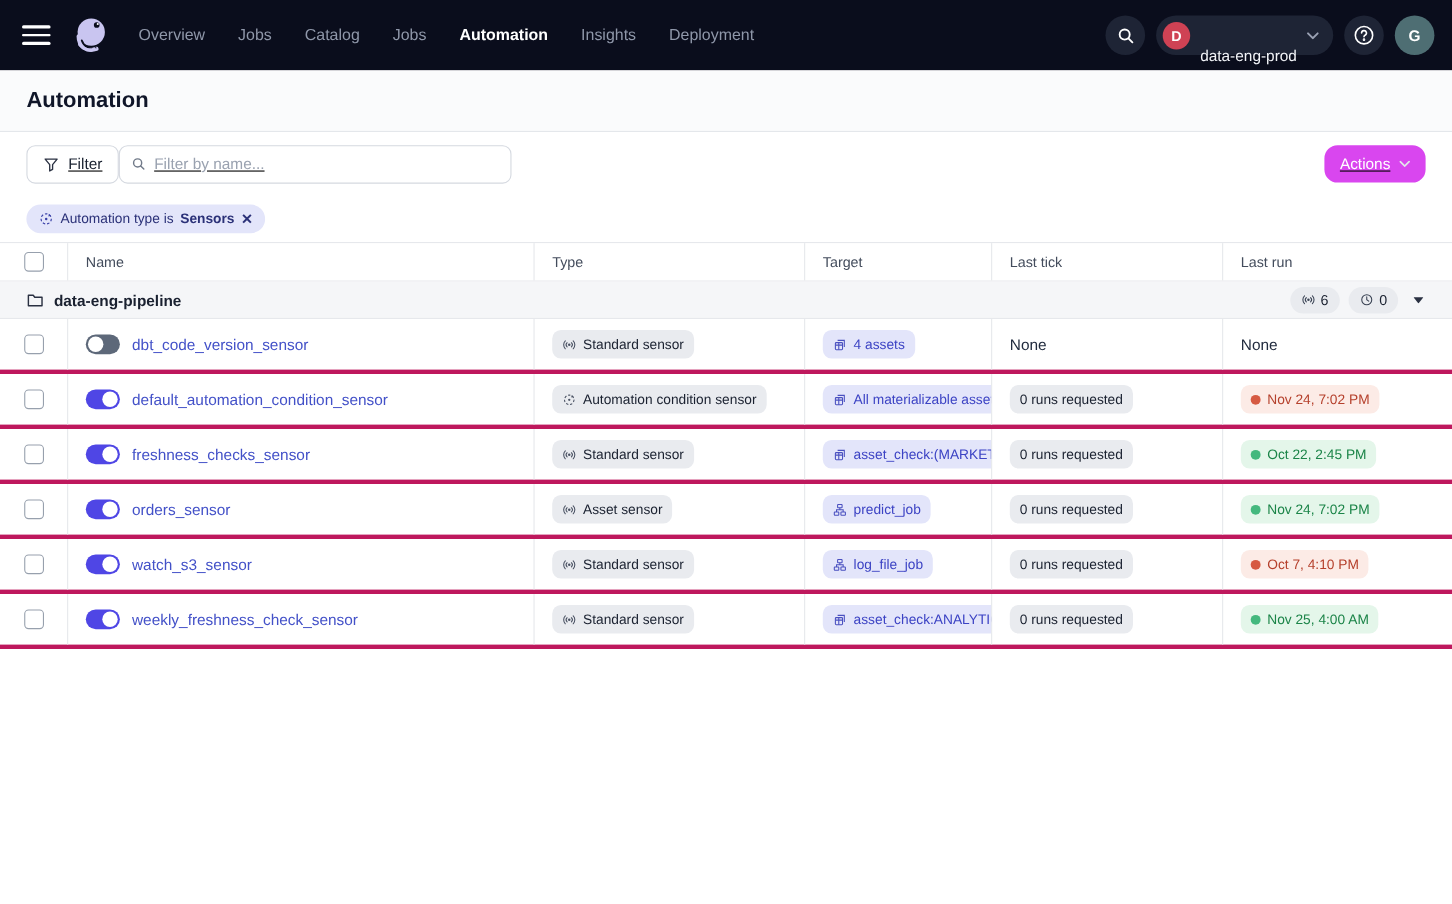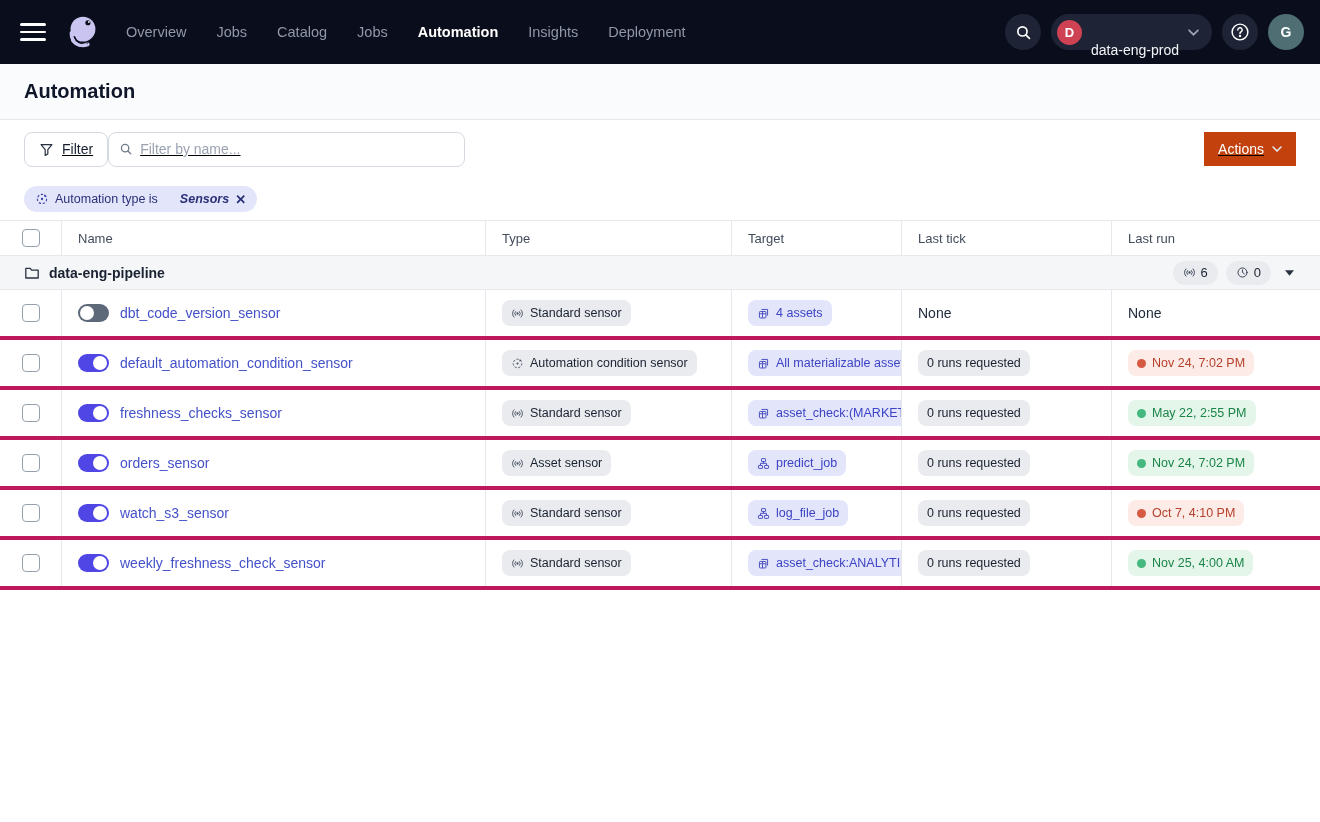--- a/index.html
+++ b/index.html
@@ -26,27 +26,27 @@
   .title-bar { height:56px; background:#fafbfc; border-bottom:1px solid #e4e7eb; display:flex; align-items:center; padding:0 24px; }
   .title-bar h1 { font-size:20px; font-weight:700; color:#101629; }
 
   
   .toolbar { height:58px; display:flex; align-items:center; padding:0 24px; background:#fff;text-decoration:underline; }
   .filter-btn { height:35px; display:flex; align-items:center; gap:8px; padding:0 14px; background:#fff; border:1px solid #d5d9e0; border-radius:8px; font-size:14px; color:#18202f; cursor:pointer; font-family:inherit; }
   .filter-btn svg { color:#2a3142; }
   .search-box { height:35px; width:357px; border:1px solid #d5d9e0; border-radius:8px; display:flex; align-items:center; padding:0 10px; gap:7px; color:#717a89; }
   .search-box input { border:none; outline:none; flex:1; font-size:14px; font-family:inherit; color:#18202f; background:transparent; }
   .search-box input::placeholder { color:#9aa2b0; }
-  .actions-btn { margin-left:auto; height:34px; padding:0 14px; background:#c2410c; color:#fff; border:none; border-radius:0; font-size:14px; font-family:inherit; display:flex; align-items:center; gap:8px; cursor:pointer; }
+  .actions-btn { margin-left:auto; height:34px; padding:0 14px; background:#d946ef; color:#fff; border:none; border-radius:12px; font-size:14px; font-family:inherit; display:flex; align-items:center; gap:8px; cursor:pointer; }
   .actions-btn svg { color:#e3e6ea; }
 
   
   .chip-row { height:42px; display:flex; align-items:center; padding:0 24px; background:#fff; }
   .chip { height:26px; background:#e3e5fa; border-radius:13px; display:flex; align-items:center; gap:6px; padding:0 11px; color:#2b3178; font-size:12.5px; }
-  .chip b { font-weight:700; margin-left:16px;font-style:italic; }
+  .chip b { font-weight:700; margin-left:0; }
   .chip .chip-x { cursor:pointer; font-size:13px; font-weight:600; line-height:1; }
   .chip svg { color:#3a41a8; }
 
   
   .table { border-top:1px solid #e6e8ec; }
   .row-grid { display:grid; grid-template-columns:62px 424px 246px 170px 210px 1fr; }
   .cell { display:flex; align-items:center; padding-left:16px; border-right:1px solid #e6e8ec; overflow:hidden; }
   .cell:last-child { border-right:none; }
   .cb-cell { justify-content:center; padding-left:0; }
   .thead { height:35px; border-bottom:1px solid #e6e8ec; }
@@ -370,21 +370,21 @@
         </span>
       </div>
       <div class="cell">
           <span class="tag gray">
             <span>0 runs requested</span>
           </span>
         </div>
       <div class="cell">
         <span class="tag status green">
           <span class="dot"></span>
-          <span>May 22, 2:55 PM</span>
+          <span>Oct 22, 2:45 PM</span>
         </span>
       </div>
     </div>
 
     <div class="trow row-grid">
       <div class="cell cb-cell">
           <span class="checkbox"></span>
         </div>
       <div class="cell name-cell">
         <span class="toggle on">

